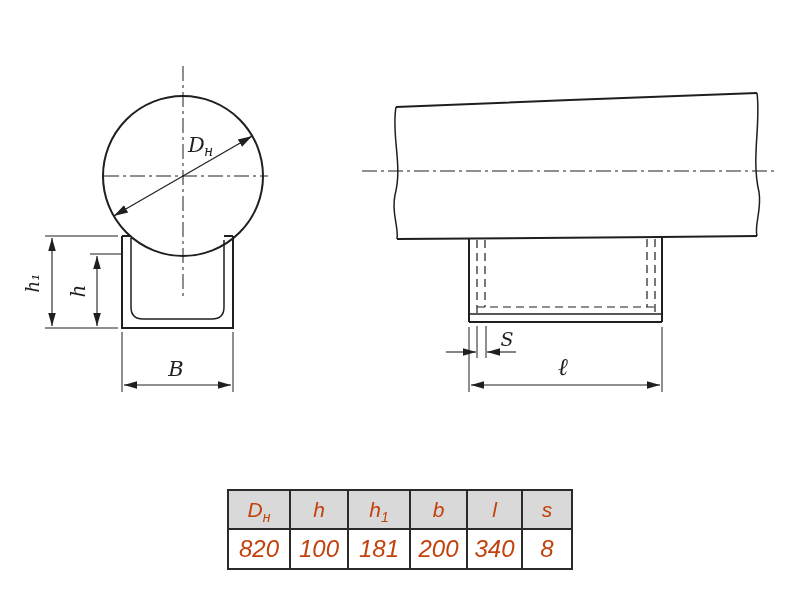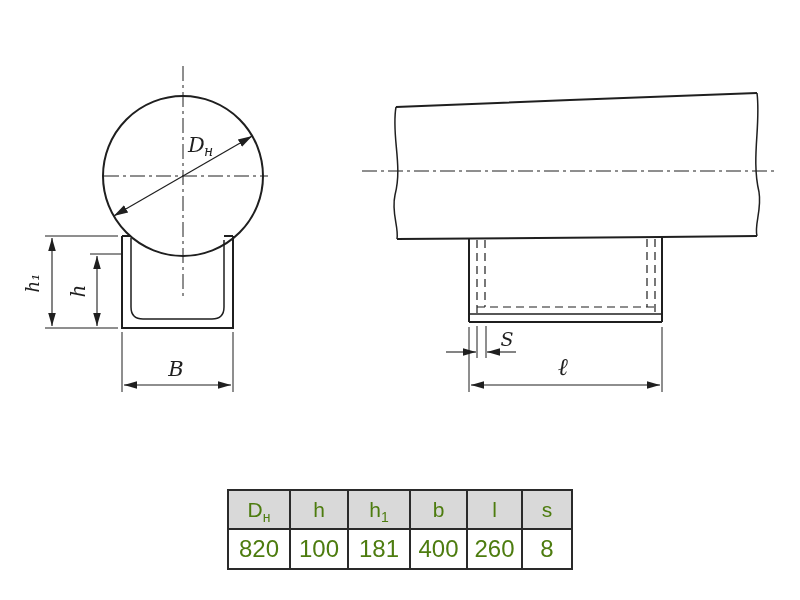--- a/index.html
+++ b/index.html
@@ -3,21 +3,21 @@
 <meta charset="utf-8">
 <style>
   html,body{margin:0;padding:0;background:#fff;}
   .stage{
     position:relative;width:800px;height:600px;background:#ffffff;
     overflow:hidden;font-family:"Liberation Sans",sans-serif;
   }
   .stage svg{position:absolute;left:0;top:0;}
   .dim-table{
     position:absolute;left:227px;top:489px;
-    border-collapse:collapse;color:#4d7c0f;table-layout:fixed;
+    border-collapse:collapse;color:#c2410c;table-layout:fixed;font-style:italic;
   }
   .dim-table th,.dim-table td{
     border:2px solid #2a2a2a;text-align:center;vertical-align:middle;padding:0;
   }
   .dim-table th{
     background:#d9d9d9;font-weight:normal;font-size:21px;height:37px;
   }
   .dim-table td{
     background:#ffffff;font-size:24px;height:38px;
   }
@@ -130,20 +130,20 @@
         <th><span>b</span><sub></sub></th>
         <th><span>l</span><sub></sub></th>
         <th><span>s</span><sub></sub></th>
       </tr>
     </thead>
     <tbody>
       <tr>
         <td>820</td>
         <td>100</td>
         <td>181</td>
-        <td>400</td>
-        <td>260</td>
+        <td>200</td>
+        <td>340</td>
         <td>8</td>
       </tr>
     </tbody>
   </table>
 
 </div>
 
 </body></html>

